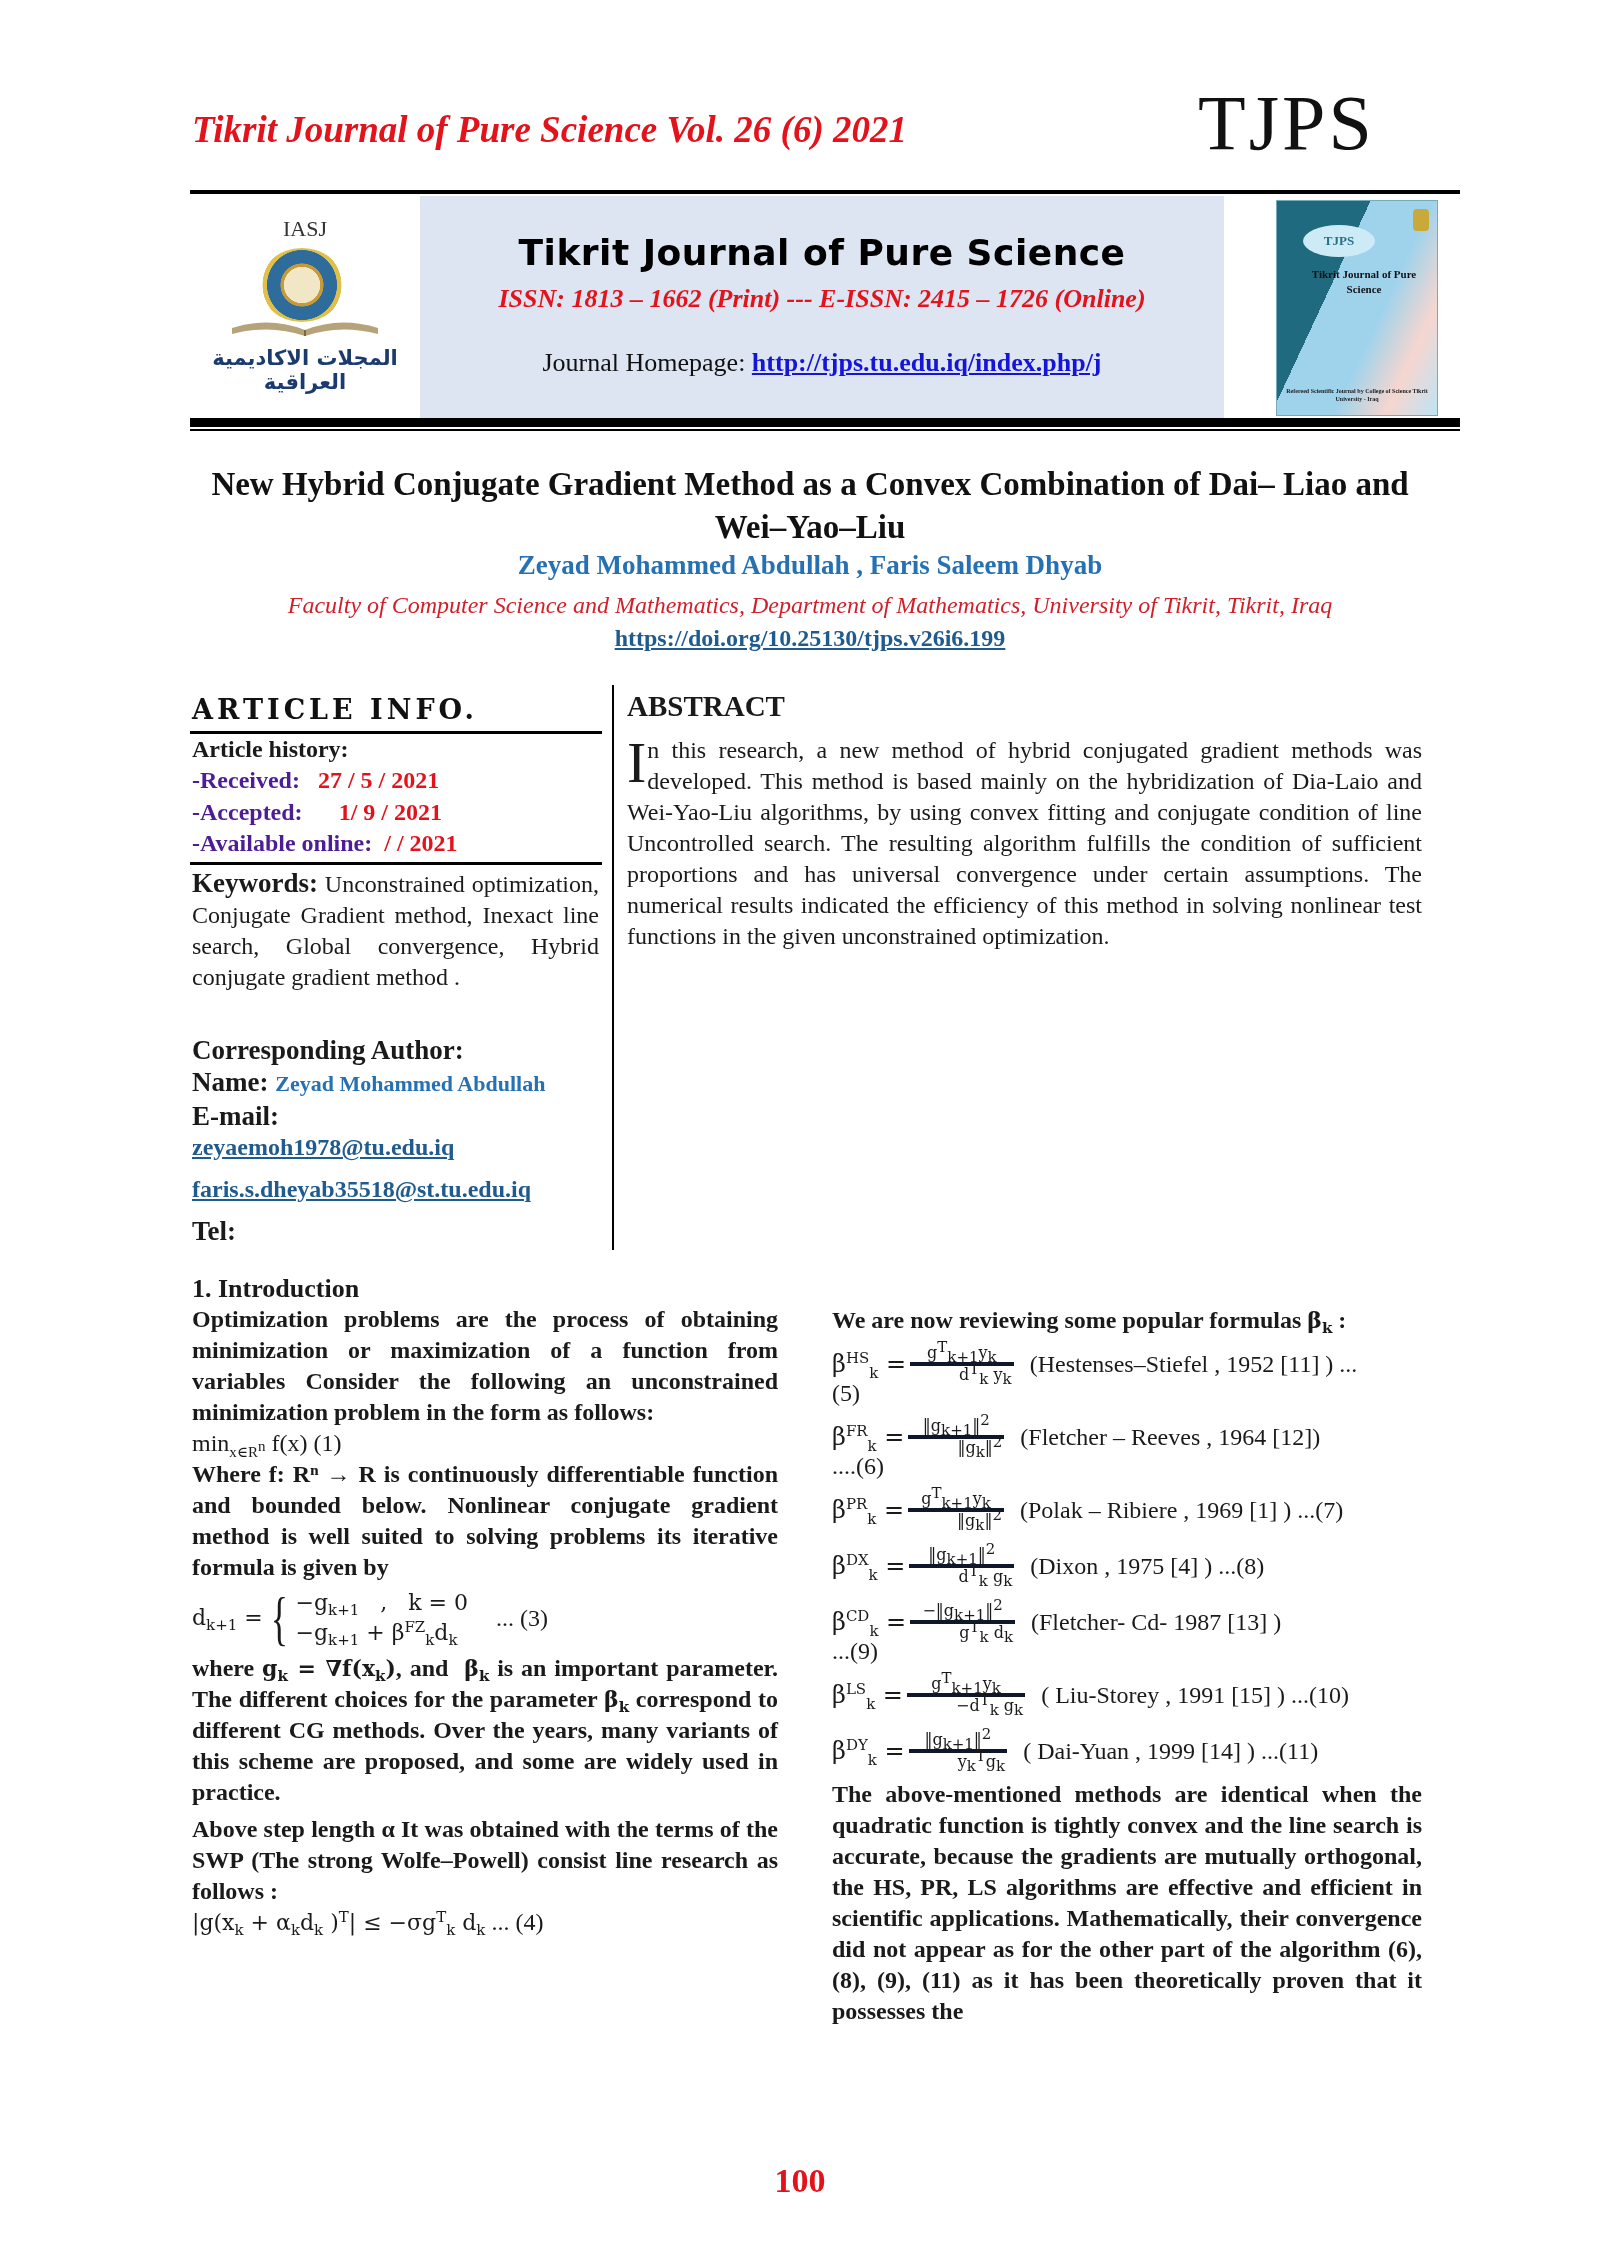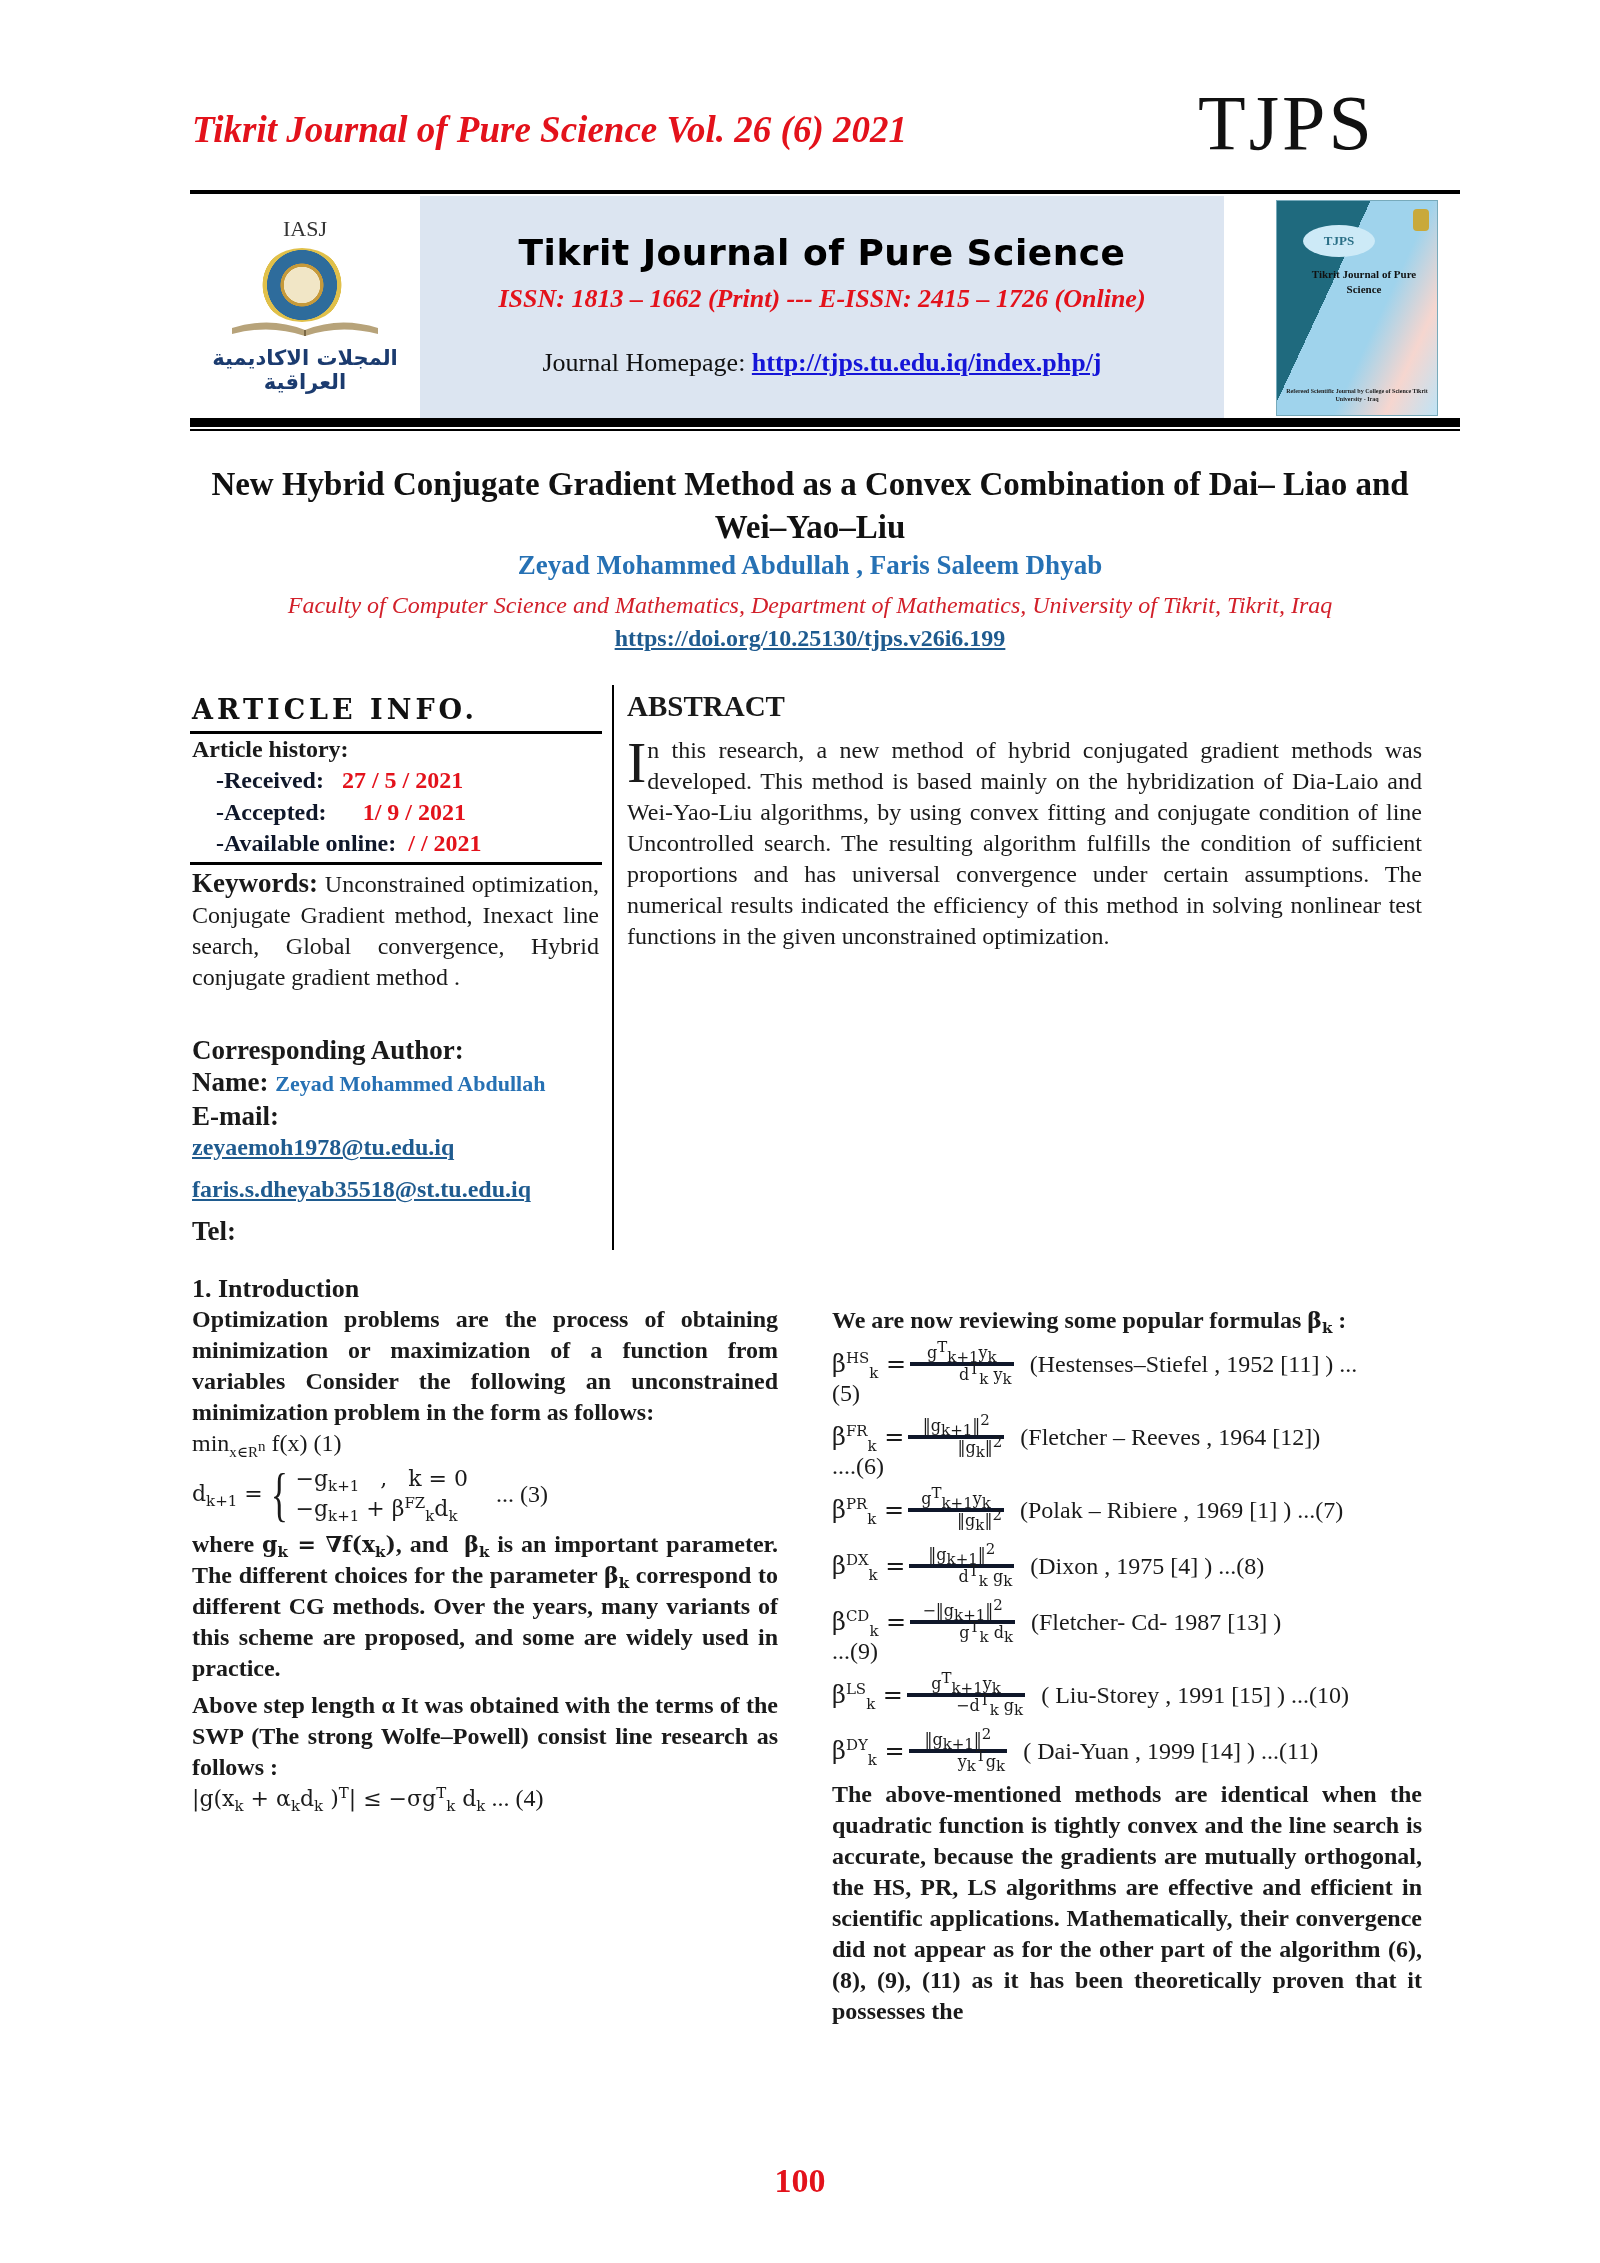--- a/index.html
+++ b/index.html
@@ -37,21 +37,21 @@
   .authors { left: 180px; width: 1260px; top: 550px; text-align: center; font-size: 27px; font-weight: bold; color: #2671b4; }
   .affil { left: 180px; width: 1260px; top: 592px; text-align: center; font-size: 24px; font-style: italic; color: #d2202a; }
   .doi { left: 180px; width: 1260px; top: 625px; text-align: center; font-size: 24px; font-weight: bold; }
   .doi a { color: #1f5b8f; text-decoration: underline; }
 
   
   .ai-head { left: 192px; top: 694px; font-family: "DejaVu Serif", serif; font-size: 27px; font-weight: bold; letter-spacing: 4px; color: #111; }
   .ai-rule1 { left: 190px; top: 731px; width: 412px; height: 3px; background: #000; }
   .ai-history { left: 192px; top: 736px; font-size: 24px; font-weight: bold; }
   .hist-row { position: absolute; left: 192px; font-size: 24px; font-weight: bold; }
-  .hist-label { color: #0f172a; margin-left: 24px; }
+  .hist-label { color: #4c1d95; }
   .hist-val { color: #e3121b; }
   .ai-rule2 { left: 190px; top: 862px; width: 412px; height: 3px; background: #000; }
   .keywords { left: 192px; top: 868px; width: 407px; font-size: 24px; line-height: 31px; text-align: justify; text-align-last: left; }
   .keywords b { font-size: 27px; }
   .corr { left: 192px; top: 1034px; width: 410px; font-size: 27px; font-weight: bold; line-height: 32px; }
   .corr .name-val { color: #2671b4; font-size: 22px; }
   .email-link { position: absolute; left: 192px; font-size: 24px; font-weight: bold; color: #1f5b8f; text-decoration: underline; }
   .tel { left: 192px; top: 1216px; font-size: 27px; font-weight: bold; }
   .vdivider { left: 612px; top: 685px; width: 2px; height: 565px; background: #000; }
 
@@ -149,20 +149,21 @@
 
 <div class="abs abs-head">ABSTRACT</div>
 <div class="abs abs-body">
   <span class="dropcap">I</span><span>n this research, a new method of hybrid conjugated gradient methods was developed. This method is based mainly on the hybridization of Dia-Laio and Wei-Yao-Liu algorithms, by using convex fitting and conjugate condition of line Uncontrolled search. The resulting algorithm fulfills the condition of sufficient proportions and has universal convergence under certain assumptions. The numerical results indicated the efficiency of this method in solving nonlinear test functions in the given unconstrained optimization.</span>
 </div>
 
 <div class="abs col col-left">
   <div class="sec-head">1. Introduction</div>
   <p class="p">Optimization problems are the process of obtaining minimization or maximization of a function from variables Consider the following an unconstrained minimization problem in the form as follows:</p>
   <div><span>min<sub>x∈R<sup>n</sup></sub> f(x) </span><span>(1)</span></div>
+  <p class="p">Where f: Rⁿ → R    is continuously differentiable function and bounded below. Nonlinear conjugate gradient method is well suited to solving problems its iterative formula is given by</p>
   <div class="eqcont" style="display:flex;align-items:center;height:70px;">
     <span class="math">d<sub>k+1</sub> =</span>
     <span class="brace">{</span>
     <span class="case-lines">
       <span style="display:block;">−g<sub>k+1</sub> &nbsp;&nbsp;, &nbsp;&nbsp;<span>k = 0</span></span>
       <span style="display:block;">−g<sub>k+1</sub> + β<sup>FZ</sup><sub>k</sub>d<sub>k</sub></span>
     </span>
     <span style="margin-left:28px;">... (3)</span>
   </div>
   <p class="p"><span>where</span> <span class="math">g<sub>k</sub> = ∇f(x<sub>k</sub>)</span><span>,     and</span> &nbsp;<span class="math">β<sub>k</sub></span> <span>is   an   important parameter. The different choices for the parameter</span> <span class="math">β<sub>k</sub></span> <span>correspond to different CG methods. Over the years, many variants of this scheme are proposed, and some are widely used in practice.</span></p>

